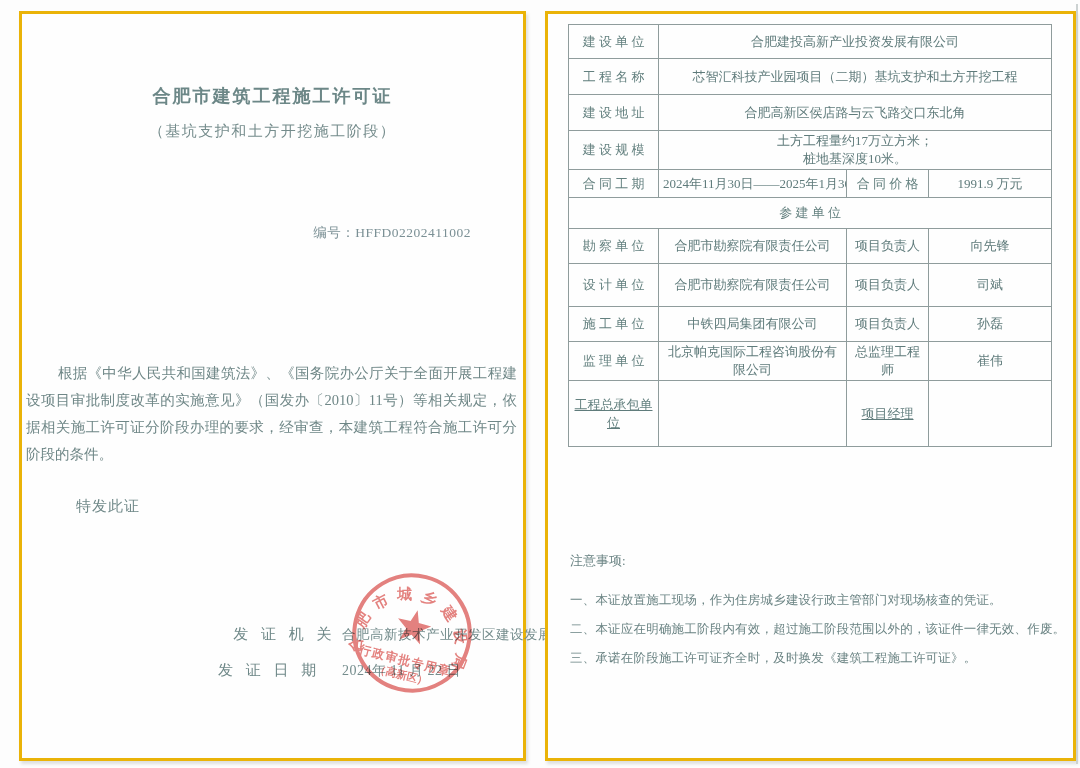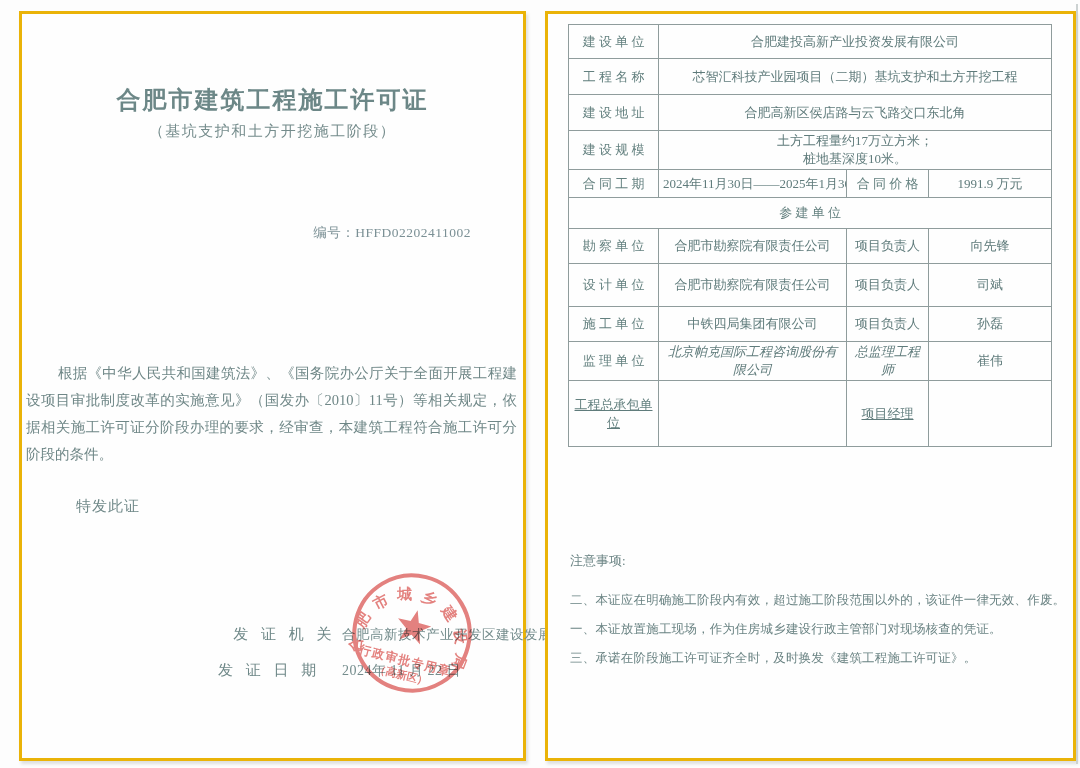--- a/index.html
+++ b/index.html
@@ -11,21 +11,21 @@
     position:absolute;top:11px;height:744px;background:#fefefe;
     border:3px solid #eab308;
     box-shadow:2px 3px 3px rgba(110,125,125,.22);
   }
   .page-left{left:19px;width:501px;}
   .page-right{left:545px;width:525px;}
   .scan-edge{position:absolute;left:1076px;top:4px;width:2px;height:760px;background:#ccd2d2;}
 
   
   .doc-title{position:absolute;top:70px;left:0;right:0;text-align:center;
-    font-size:24px;font-weight:bold;letter-spacing:2px;color:#6c8787;}
+    font-size:18px;font-weight:bold;letter-spacing:2px;color:#6c8787;}
   .doc-subtitle{position:absolute;top:108px;left:0;right:0;text-align:center;
     font-size:15px;letter-spacing:1.5px;color:#758c8c;}
   .doc-serial{position:absolute;top:210px;right:52px;font-size:13.5px;
     letter-spacing:.5px;color:#7b9095;}
   .doc-body{position:absolute;top:346px;left:4px;right:6px;
     font-size:14.5px;line-height:27px;text-align:justify;text-indent:2.2em;color:#6f8787;}
   .doc-grant{position:absolute;top:483px;left:54px;font-size:15px;letter-spacing:1px;}
   .issue-row{position:absolute;left:196px;display:flex;align-items:baseline;white-space:nowrap;}
   .issue-row.issuer{top:611px;text-align:right;}
   .issue-row.date{top:647px;}
@@ -39,21 +39,21 @@
 
   
   .permit-table{position:absolute;left:20px;top:10px;width:483px;
     border-collapse:collapse;table-layout:fixed;color:#5f7b7b;}
   .permit-table td{border:1px solid #8f9c9c;text-align:center;vertical-align:middle;
     font-size:13px;padding:1px 4px;overflow:hidden;}
   .permit-table td.lbl{font-size:13px;color:#63807f;}
   .permit-table td.left{text-align:left;padding-left:8px;}
   .pre{white-space:pre-line;line-height:18px;border-radius:6px;}
   .nowrap{white-space:nowrap;font-size:12.5px;}
-  .small{font-size:12.5px;font-style:italic;}
+  .small{font-size:12.5px;}
   .r1{height:34px;} .r2{height:36px;} .r3{height:36px;} .r4{height:34px;}
   .r5{height:28px;} .r6{height:31px;} .r7{height:35px;} .r8{height:43px;}
   .r9{height:35px;} .r10{height:32px;} .r11{height:66px;text-decoration:underline;} .r12{height:72px;}
   .notices-title{position:absolute;left:22px;top:538px;font-size:13px;color:#6a8383;}
   .notices{position:absolute;left:22px;top:572px;right:10px;}
   .notice-item{font-size:12.5px;line-height:29px;white-space:nowrap;color:#6a8383;letter-spacing:.2px;}
 </style>
 </head>
 <body>
 
@@ -154,20 +154,20 @@
           <td class="lbl">工程总承包单位</td>
           <td></td>
           <td>项目经理</td>
           <td></td>
         </tr>
       </tbody>
     </table>
 
     <div class="notices-title">注意事项:</div>
     <div class="notices">
+      <div class="notice-item">一、本证放置施工现场，作为住房城乡建设行政主管部门对现场核查的凭证。</div>
       <div class="notice-item">二、本证应在明确施工阶段内有效，超过施工阶段范围以外的，该证件一律无效、作废。</div>
-      <div class="notice-item">一、本证放置施工现场，作为住房城乡建设行政主管部门对现场核查的凭证。</div>
       <div class="notice-item">三、承诺在阶段施工许可证齐全时，及时换发《建筑工程施工许可证》。</div>
     </div>
   </div>
 
   <div class="scan-edge"></div>
 </div>
 
 </body></html>

